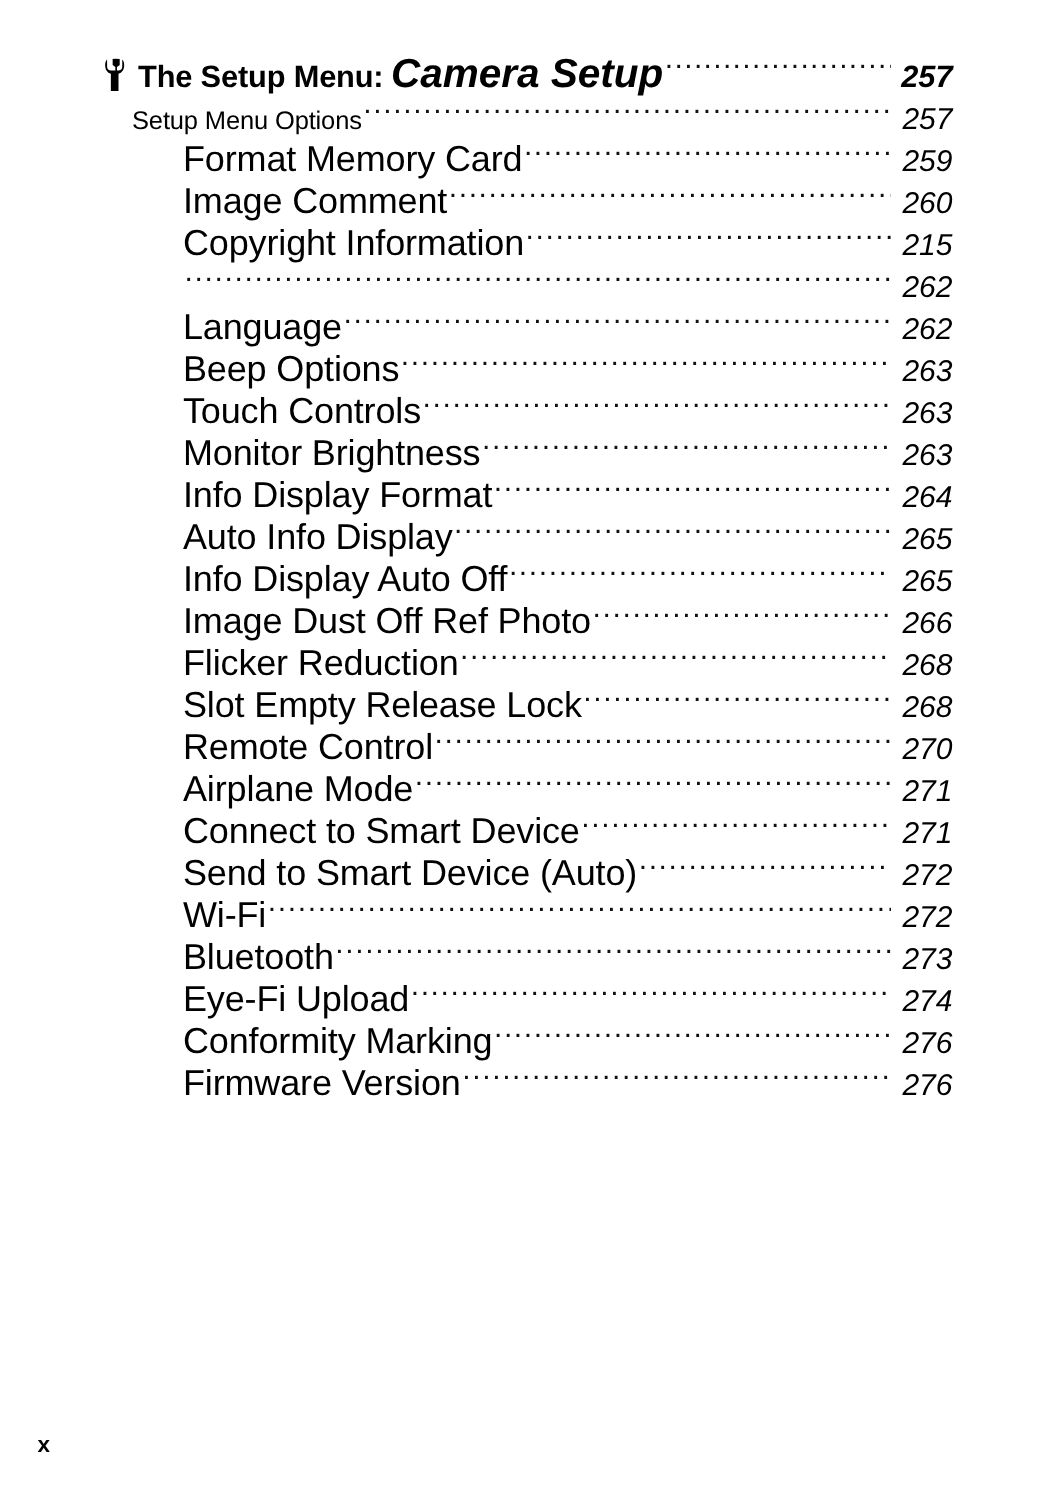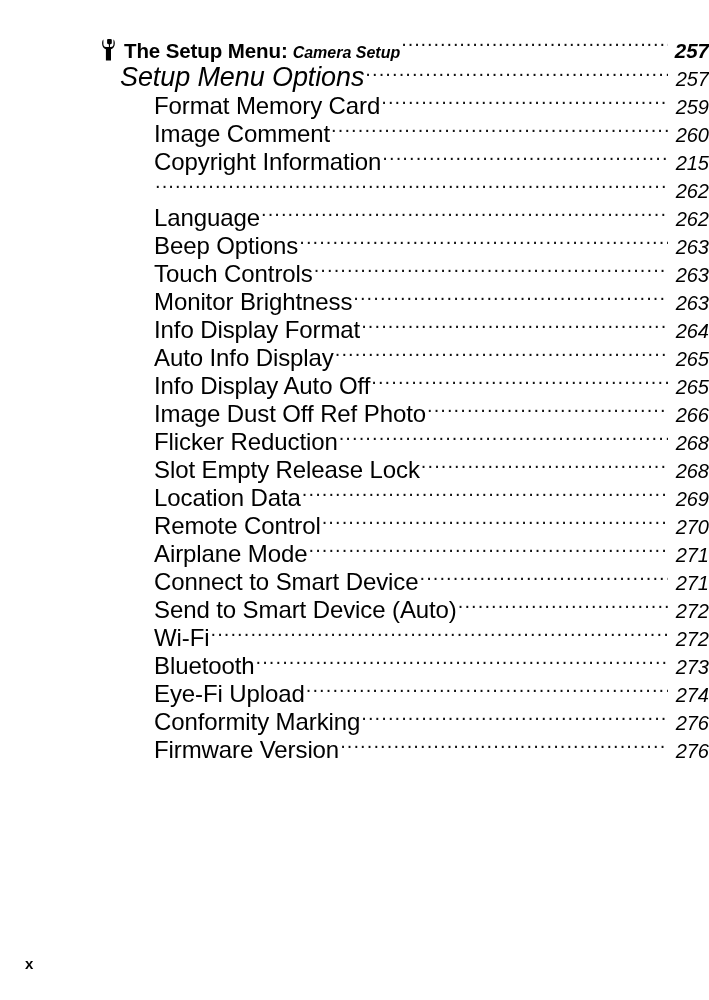--- a/index.html
+++ b/index.html
@@ -31,23 +31,23 @@
     top: 28px;
     width: 709px;
   }
 
   
   .toc-row {
     display: flex;
     align-items: baseline;
     height: 28px;
     line-height: 28px;
+    padding-right: 74px;   
     box-sizing: border-box;
     white-space: nowrap;
-    margin-left: 32px;
   }
 
   .toc-label {
     flex: 0 0 auto;
     font-size: 24px;
     letter-spacing: -0.1px;
   }
 
   
   .leader {
@@ -85,39 +85,39 @@
   .level-1 .leader { height: 30px; }
   .level-1 .leader::after { bottom: 4px; letter-spacing: 0.9px; }
   .level-1 .toc-label,
   .level-1 .toc-page {
     font-weight: bold;
     font-size: 20.5px;
   }
   .level-1 .toc-label-em {
     font-weight: bold;
     font-style: italic;
-    font-size: 16px;
+    font-size: 27px;
     font-stretch: condensed;
   }
 
   .menu-icon {
     flex: 0 0 auto;
     width: 17px;
     height: 22px;
     margin-right: 5px;
     position: relative;
     top: 3px;
   }
   .menu-icon svg { display: block; }
 
   
   .level-2 {
     padding-left: 88px;
   }
-  .level-2 .toc-label { font-size: 27px; font-style: italic; }
+  .level-2 .toc-label { font-size: 17px; }
 
   
   .level-3 {
     padding-left: 122px;
   }
 
   
   #folio {
     position: absolute;
     left: 25px;
@@ -216,25 +216,20 @@
           <span class="toc-label">Flicker Reduction</span>
           <span class="leader"></span>
           <span class="toc-page">268</span>
         </div>
         <div class="toc-row level-3">
           <span class="toc-label">Slot Empty Release Lock</span>
           <span class="leader"></span>
           <span class="toc-page">268</span>
         </div>
         <div class="toc-row level-3">
-          <span class="toc-label">Location Data</span>
-          <span class="leader"></span>
-          <span class="toc-page">269</span>
-        </div>
-        <div class="toc-row level-3">
           <span class="toc-label">Remote Control</span>
           <span class="leader"></span>
           <span class="toc-page">270</span>
         </div>
         <div class="toc-row level-3">
           <span class="toc-label">Airplane Mode</span>
           <span class="leader"></span>
           <span class="toc-page">271</span>
         </div>
         <div class="toc-row level-3">

